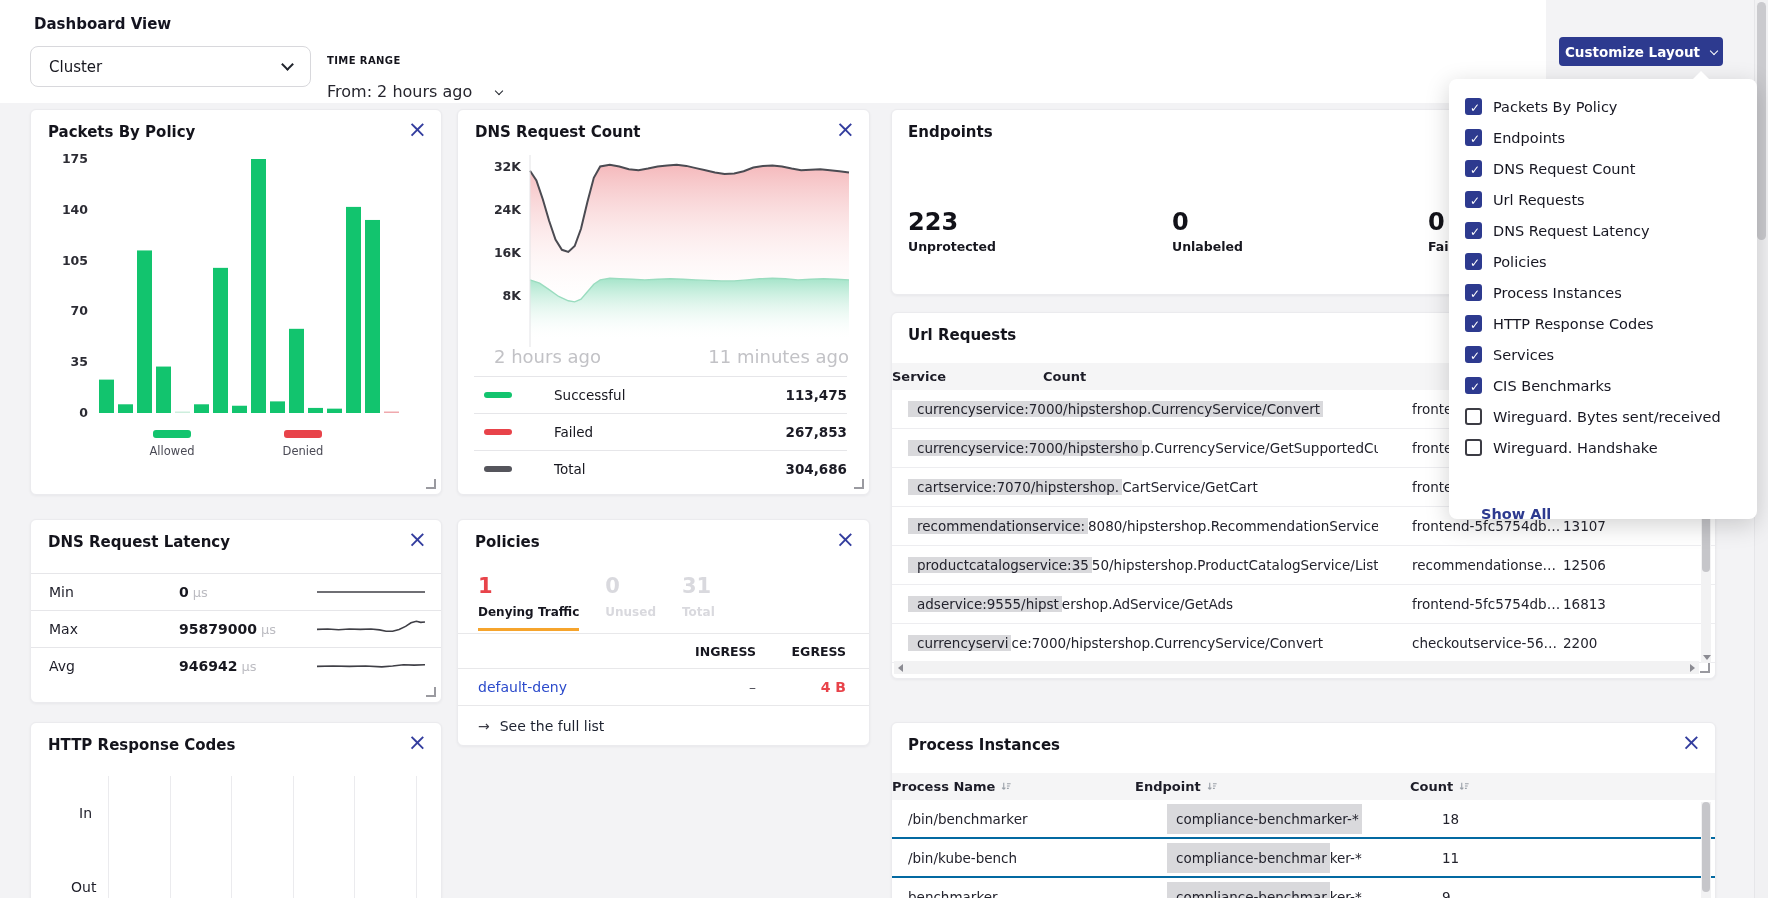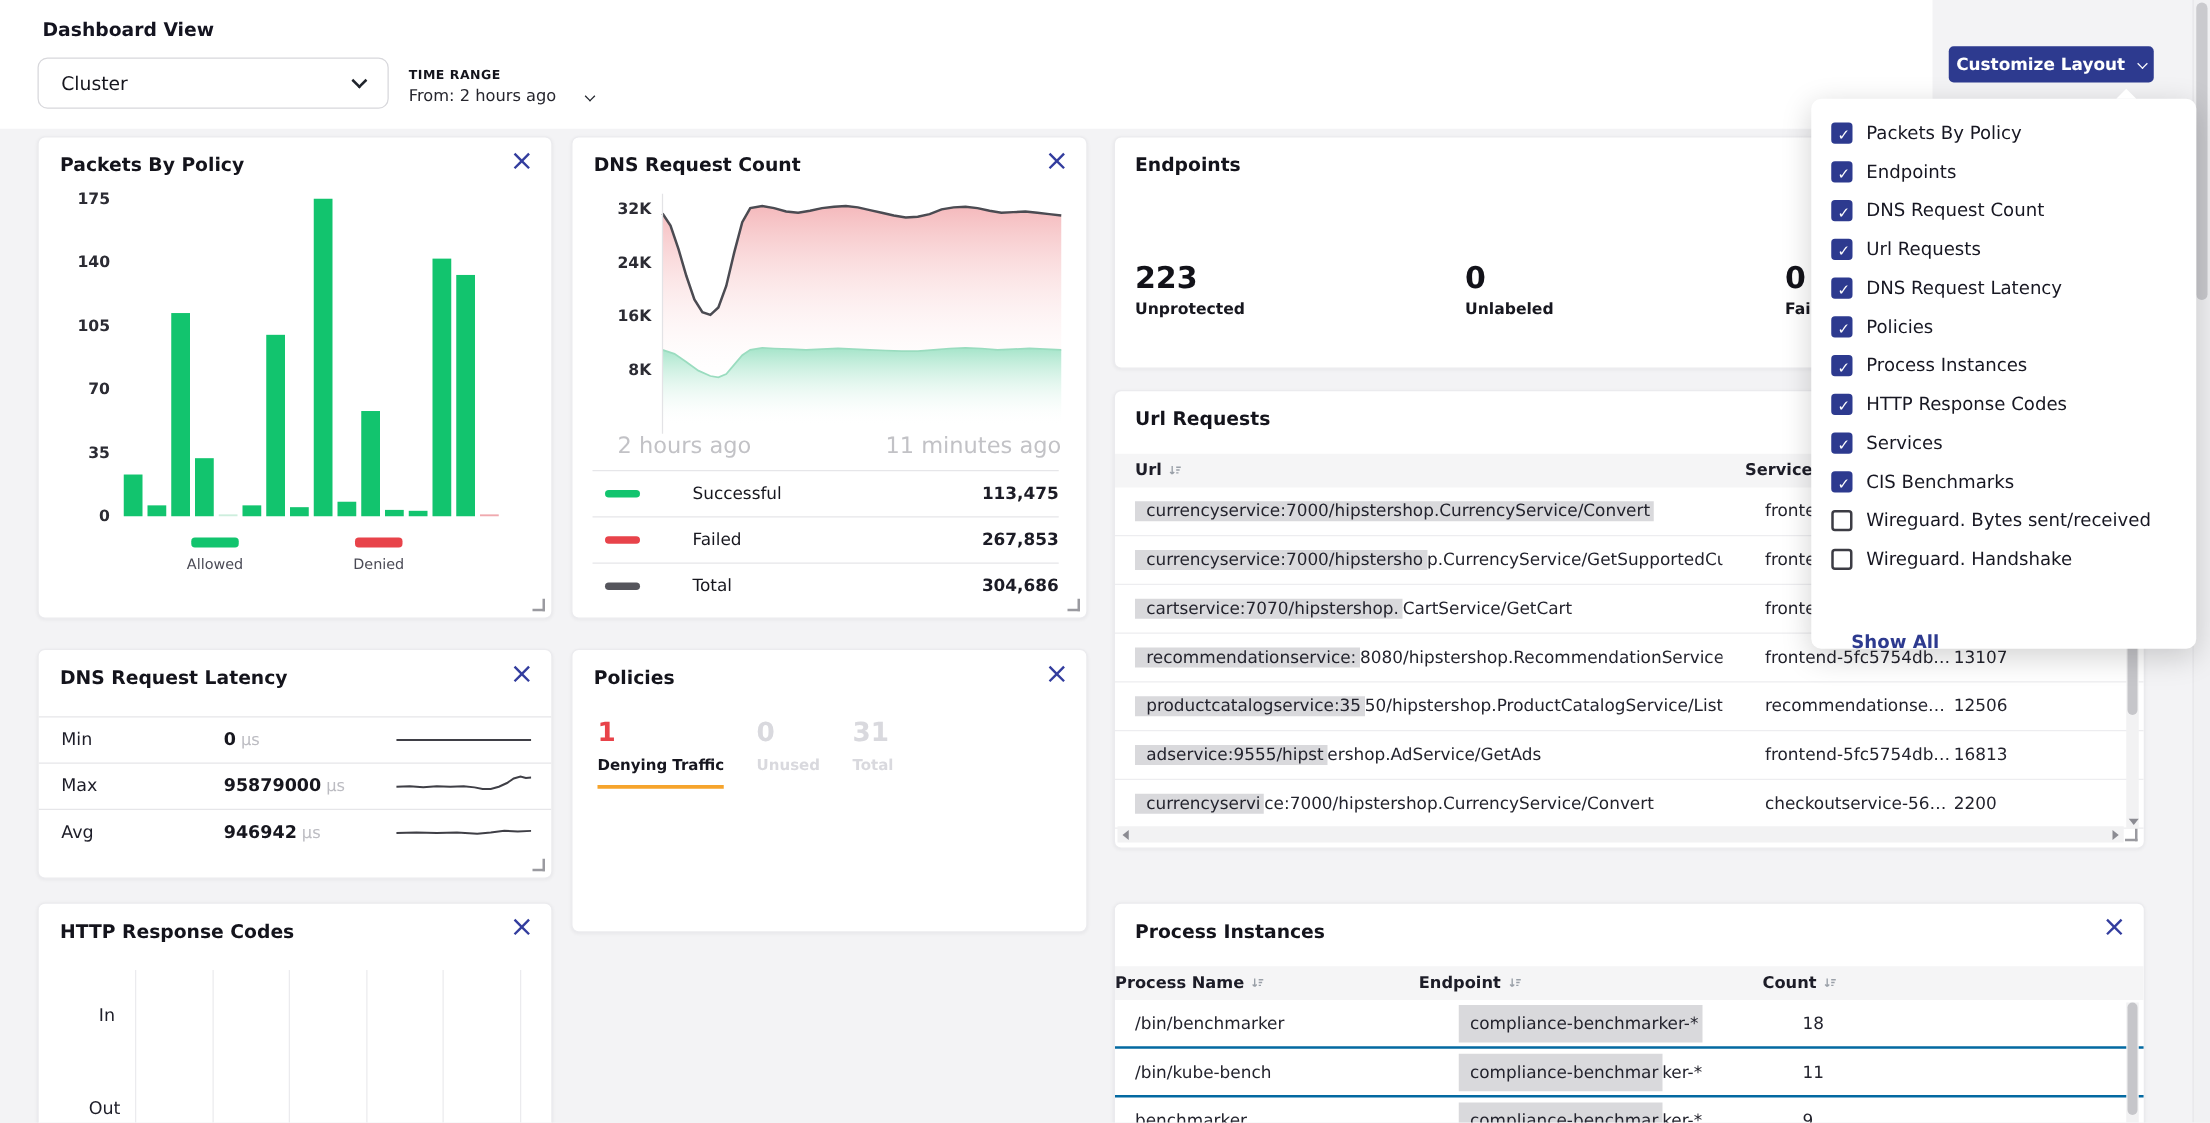--- a/index.html
+++ b/index.html
@@ -9,21 +9,21 @@
   #page-title{position:absolute;left:34px;top:15px;font-size:15px;font-weight:700;color:#141420;}
   #cluster-select{position:absolute;left:30px;top:46px;width:281px;height:41px;background:#fff;
        border:1px solid #d8d8dc;border-radius:8px;display:flex;align-items:center;padding:0 18px;
        box-sizing:border-box;font-size:15px;cursor:pointer;}
   .chev{display:inline-block;width:7px;height:7px;border-right:2px solid #20242c;border-bottom:2px solid #20242c;
        transform:rotate(45deg);margin-top:-4px;}
   .chev.white{border-color:#fff;}
   .chev.small{width:5px;height:5px;border-width:1.5px;margin-top:-2px;}
   #time-range{position:absolute;left:327px;top:55px;}
   .tr-label{font-size:10px;font-weight:700;letter-spacing:0.4px;color:#14141c;}
-  .tr-value{font-size:13px;margin-top:4px;color:#26262e;display:flex;align-items:center;gap:24px;cursor:pointer;}
+  .tr-value{font-size:16px;margin-top:16px;color:#26262e;display:flex;align-items:center;gap:24px;cursor:pointer;}
   #customize-btn{position:absolute;left:1559px;top:37px;width:164px;height:29px;background:#2d3a8f;border-radius:4px;
        color:#fff;display:flex;align-items:center;justify-content:center;gap:11px;font-size:13.5px;font-weight:600;
        z-index:101;cursor:pointer;}
   #page-scrollbar{position:absolute;right:0;top:0;width:13px;height:898px;background:#f1f1f3;border-left:1px solid #e6e6e9;z-index:90;}
   #page-scrollbar .thumb{position:absolute;left:2px;top:2px;width:9px;height:238px;background:#cacace;border-radius:5px;}
 
   .card{position:absolute;background:#fff;border:1px solid #ebebee;border-radius:6px;box-shadow:0 1px 3px rgba(20,20,40,0.05);}
   .card-title{position:absolute;left:17px;top:13px;font-size:15px;font-weight:700;color:#14141c;z-index:3;}
   .close{position:absolute;right:14px;top:8px;font-size:23px;line-height:1;color:#333d9e;cursor:pointer;z-index:4;}
   .close::before{content:"×";}
@@ -253,27 +253,20 @@
   <div class="stat" style="left:536px">
     <div class="v">0</div>
     <div class="l">Failed</div>
   </div>
 </div>
 
 <div class="card" id="card-url">
   <div class="card-title" style="left:16px">Url Requests</div>
   <span class="close"></span>
   <div class="thead">
-    <div class="h" style="margin-left:16px;width:488px">
-      <span>Url</span>
-      <svg class="sorticon" width="11" height="11" viewBox="0 0 12 12">
-          <path d="M3 2v7M3 9L1.2 7.2M3 9l1.8-1.8" stroke="#9aa0a8" stroke-width="1.2" fill="none"></path>
-          <path d="M6.5 3h4M6.5 5.5h3M6.5 8h2" stroke="#9aa0a8" stroke-width="1.2"></path>
-        </svg>
-    </div>
     <div class="h" style="width:151px">
       <span>Service</span>
     </div>
     <div class="h">
       <span>Count</span>
     </div>
   </div>
   <div id="url-rows">
 
       <div class="u-row">
@@ -374,20 +367,36 @@
       <div class="tab">
         <div class="tab-val">0</div>
         <div class="tab-label">Unused</div>
       </div>
 
       <div class="tab">
         <div class="tab-val">31</div>
         <div class="tab-label">Total</div>
       </div>
     </div>
+  <div id="pol-table">
+    <div class="p-hrow">
+      <div></div>
+      <div class="r">INGRESS</div>
+      <div class="r">EGRESS</div>
+    </div>
+    <div class="p-drow">
+      <div class="p-name">default-deny</div>
+      <div class="r p-ing">–</div>
+      <div class="r p-egr">4 B</div>
+    </div>
+    <div class="p-link">
+      <span class="arr">→</span>
+      <span>See the full list</span>
+    </div>
+  </div>
 </div>
 
 <div class="card" id="card-http">
   <div class="card-title">HTTP Response Codes</div>
   <span class="close"></span>
   <div id="http-grid" style="position:absolute;inset:0">
       <div class="vline" style="left: 77px;"></div>
       <div class="vline" style="left: 138.5px;"></div>
       <div class="vline" style="left: 200px;"></div>
       <div class="vline" style="left: 261.5px;"></div>

